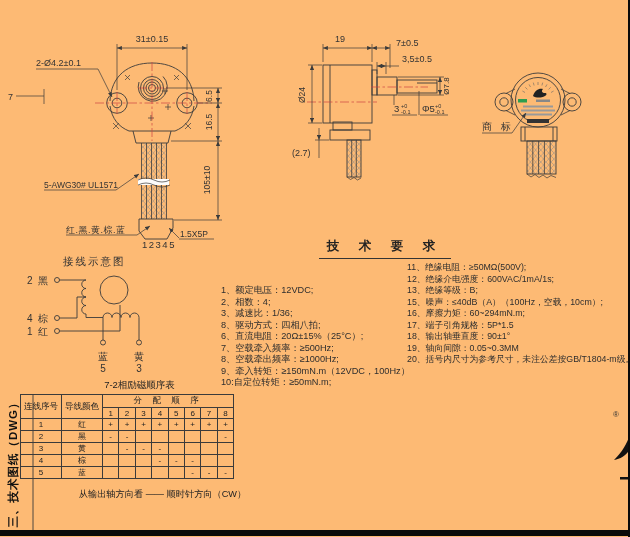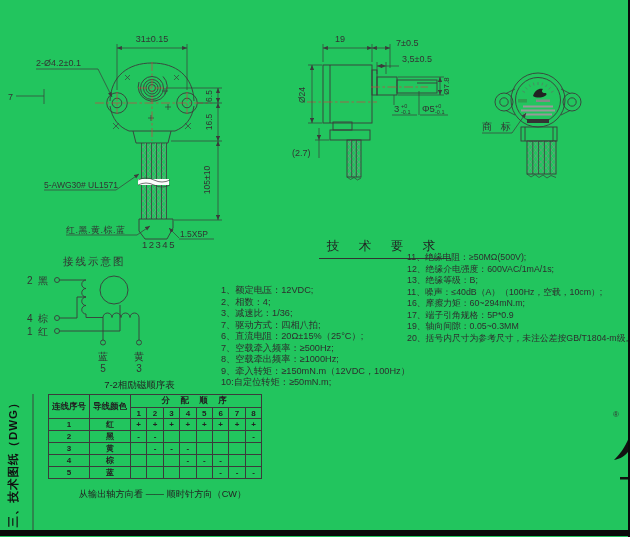--- a/index.html
+++ b/index.html
@@ -1,16 +1,16 @@
 <!DOCTYPE html>
 <html><head>
 <meta charset="utf-8">
 <style>
   html,body{margin:0;padding:0;background:#ffffff;}
-  #stage{position:relative;width:630px;height:537px;background:#22c55e;overflow:hidden;
+  #stage{position:relative;width:630px;height:537px;background:#fdba74;overflow:hidden;
          font-family:"Liberation Sans", sans-serif;color:#333;}
   .abs{position:absolute;}
   svg text{font-family:"Liberation Sans", sans-serif;fill:#333;stroke:none;}
   .list{font-size:9.2px;line-height:11.55px;white-space:nowrap;color:#2e2e2e;}
   .list div{height:11.55px;}
   .tech-title{font-size:12.5px;letter-spacing:8px;text-align:center;color:#222;
               border-bottom:1.2px solid #333;padding-bottom:3px;white-space:nowrap;}
   table.seq{border-collapse:collapse;table-layout:fixed;width:213px;}
   table.seq td{border:1px solid #3b3b3b;text-align:center;vertical-align:middle;
                padding:0;font-size:8px;color:#222;overflow:hidden;}
@@ -221,48 +221,49 @@
   <text x="103" y="372" text-anchor="middle" font-size="10">5</text>
   <text x="139" y="360" text-anchor="middle" font-size="10">黄</text>
   <text x="139" y="372" text-anchor="middle" font-size="10">3</text>
 
   <line x1="33" y1="394" x2="33" y2="531" stroke="#3b3b3b" stroke-width="0.9"></line>
   <path d="M 614,460 C 622,452 627,444 630,434 L 630,449 C 626,456 620,459 614,460 Z" fill="#111"></path>
   <rect x="620" y="477" width="10" height="2.5" fill="#111"></rect>
   <text x="613" y="417" font-size="8" fill="#444">®</text>
 </svg>
 
-<div class="abs tech-title" style="left:319px;top:238px;width:132px;">技 术 要 求</div>
+<div class="abs tech-title" style="left:319px;top:238px;width:132px;font-weight:bold;">技 术 要 求</div>
 
 <div class="abs list" style="left:221px;top:261px;width:190px;margin-top:24px;">
   <div>1、额定电压：12VDC;</div>
   <div>2、相数：4;</div>
   <div>3、减速比：1/36;</div>
-  <div>7、驱动方式：四相八拍;</div>
+  <div>8、驱动方式：四相八拍;</div>
   <div>6、直流电阻：20Ω±15%（25°C）;</div>
   <div>7、空载牵入频率：≥500Hz;</div>
   <div>8、空载牵出频率：≥1000Hz;</div>
   <div>9、牵入转矩：≥150mN.m（12VDC，100Hz）</div>
   <div>10:自定位转矩：≥50mN.m;</div>
 </div>
 
-<div class="abs list" style="left:407px;top:252px;width:222px;font-size:8.8px;">
+<div class="abs list" style="left:407px;top:262px;width:222px;font-size:8.8px;">
   <div>11、绝缘电阻：≥50MΩ(500V);</div>
   <div>12、绝缘介电强度：600VAC/1mA/1s;</div>
   <div>13、绝缘等级：B;</div>
-  <div>11、噪声：≤40dB（A）（100Hz，空载，10cm）;</div>
+  <div>15、噪声：≤40dB（A）（100Hz，空载，10cm）;</div>
   <div>16、摩擦力矩：60~294mN.m;</div>
-  <div>17、端子引角规格：5P*0.9</div>
+  <div>17、端子引角规格：5P*1.5</div>
+  <div>18、输出轴垂直度：90±1°</div>
   <div>19、轴向间隙：0.05~0.3MM</div>
   <div>20、括号内尺寸为参考尺寸，未注公差按GB/T1804-m级。</div>
 </div>
 
 <div class="abs tbl-title" style="left:33px;top:379px;width:213px;">7-2相励磁顺序表</div>
 
-<table class="seq abs" style="left:48px;top:394px;font-weight:bold;">
+<table class="seq abs" style="left:20px;top:394px;">
   <colgroup>
     <col style="width:41px">
         <col style="width:41px">
     <col style="width:16.4px">
         <col style="width:16.4px">
         <col style="width:16.4px">
         <col style="width:16.4px">
     <col style="width:16.4px">
         <col style="width:16.4px">
         <col style="width:16.4px">

